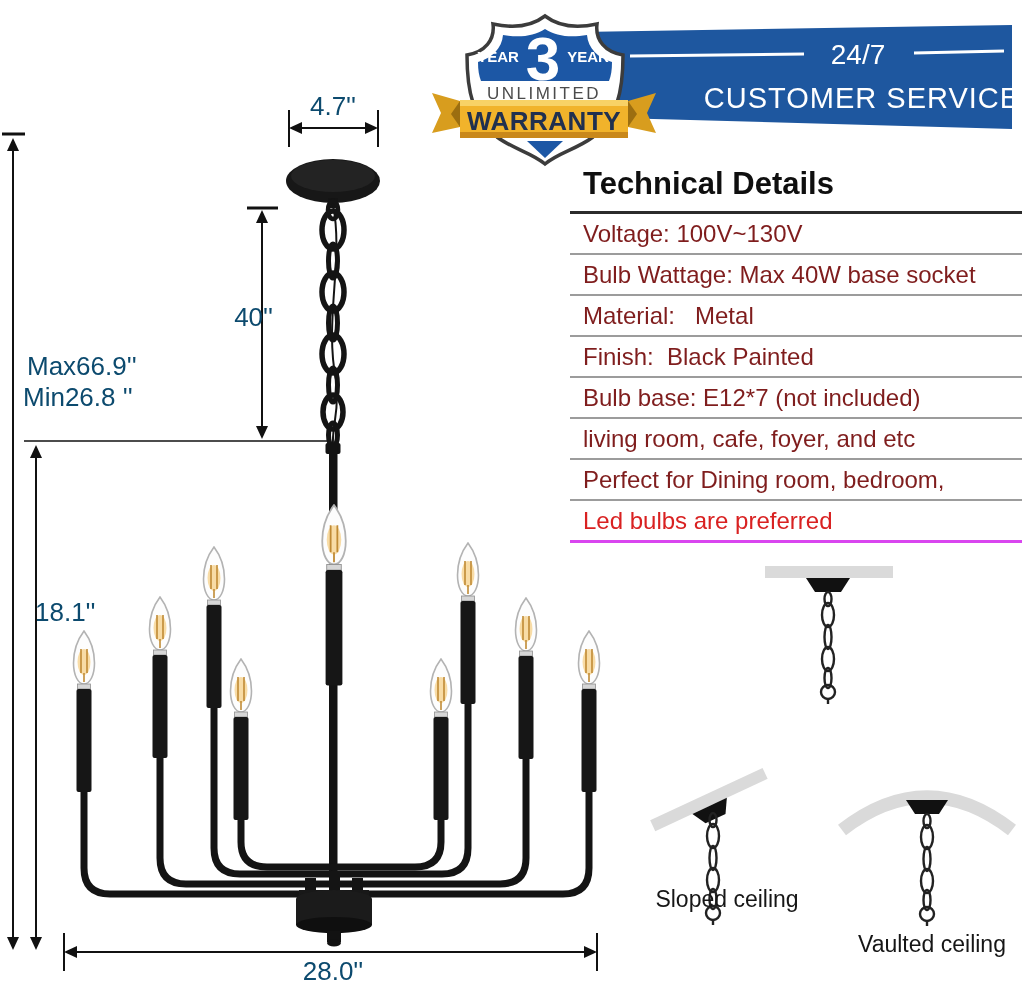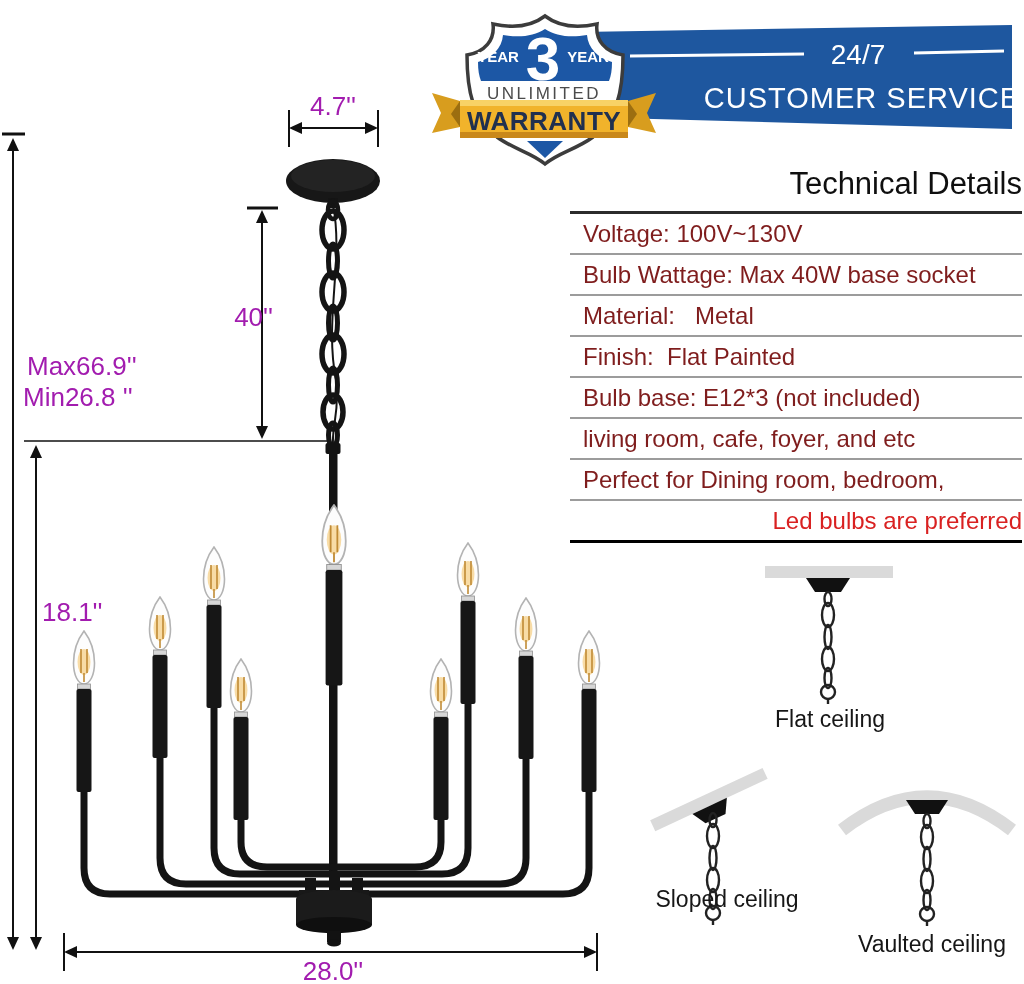--- a/index.html
+++ b/index.html
@@ -2,28 +2,28 @@
 <html><head>
 <meta charset="utf-8">
 <style>
   html,body { margin:0; padding:0; background:#ffffff; }
   .canvas {
     position:relative; width:1024px; height:984px; background:#ffffff;
     font-family:"Liberation Sans", sans-serif; overflow:hidden;
   }
   .abs { position:absolute; }
   
-  .dim { position:absolute; font-size:26px; color:#a21caf; white-space:pre; }
+  .dim { position:absolute; font-size:26px; color:#0c4a6e; white-space:pre; }
   .dim.center { text-align:center; }
   .dim.right { text-align:right; }
   
   .tech { position:absolute; left:570px; top:166px; width:452px; }
-  .tech-title { font-size:31px; font-weight:normal; color:#0f0f0f; padding:0 0 9px 13px; border-bottom:3px solid #2b2b2b;text-align:right; }
+  .tech-title { font-size:31px; font-weight:bold; color:#0f0f0f; padding:0 0 9px 13px; border-bottom:3px solid #2b2b2b; }
   .tech-row { height:39px; line-height:39px; font-size:24px; color:#7f1d1d; padding-left:13px; border-bottom:2px solid #9c9c9c; white-space:pre; overflow:hidden; }
-  .tech-row.red { color:#d92121; border-bottom:3px solid #000000;text-align:right; }
+  .tech-row.red { color:#d92121; border-bottom:3px solid #d946ef; }
   
   .ceil-label { position:absolute; font-size:23px; color:#161616; text-align:center; }
 </style>
 </head>
 <body>
 
 <div class="canvas">
 
   <svg class="abs" style="left:0; top:0;" width="1024" height="984" viewBox="0 0 1024 984" xmlns="http://www.w3.org/2000/svg" xmlns:xlink="http://www.w3.org/1999/xlink">
     <defs>
@@ -190,31 +190,30 @@
       <rect x="30" y="132" width="168" height="6" fill="#c9881b"></rect>
       <text x="114" y="130" font-size="26" font-weight="bold" fill="#20304f" text-anchor="middle" letter-spacing="0.5" font-family="Liberation Sans, sans-serif">WARRANTY</text>
     </g>
   </svg>
 
   <div class="tech">
     <div class="tech-title">Technical Details</div>
     <div class="tech-row">Voltage: 100V~130V</div>
     <div class="tech-row">Bulb Wattage: Max 40W base socket</div>
     <div class="tech-row">Material:   Metal</div>
-    <div class="tech-row">Finish:  Flat Painted</div>
-    <div class="tech-row">Bulb base: E12*3 (not included)</div>
+    <div class="tech-row">Finish:  Black Painted</div>
+    <div class="tech-row">Bulb base: E12*7 (not included)</div>
     <div class="tech-row">living room, cafe, foyer, and etc</div>
     <div class="tech-row">Perfect for Dining room, bedroom,</div>
     <div class="tech-row red">Led bulbs are preferred</div>
   </div>
 
   <div class="dim center" style="left:283px; top:91px;  width:100px;">4.7''</div>
   <div class="dim right" style="left:193px; top:302px; width:80px;">40''</div>
   <div class="dim" style="left:27px; top:351px;">Max66.9''</div>
   <div class="dim" style="left:23px; top:382px;">Min26.8 ''</div>
-  <div class="dim" style="left:42px; top:597px;">18.1''</div>
+  <div class="dim" style="left:35px; top:597px;">18.1''</div>
   <div class="dim center" style="left:283px; top:956px; width:100px;">28.0''</div>
 
-  <div class="ceil-label" style="left:755px; top:706px; width:150px;">Flat ceiling</div>
   <div class="ceil-label" style="left:647px; top:886px; width:160px;">Sloped ceiling</div>
   <div class="ceil-label" style="left:852px; top:931px; width:160px;">Vaulted ceiling</div>
 
 </div>
 
 </body></html>

